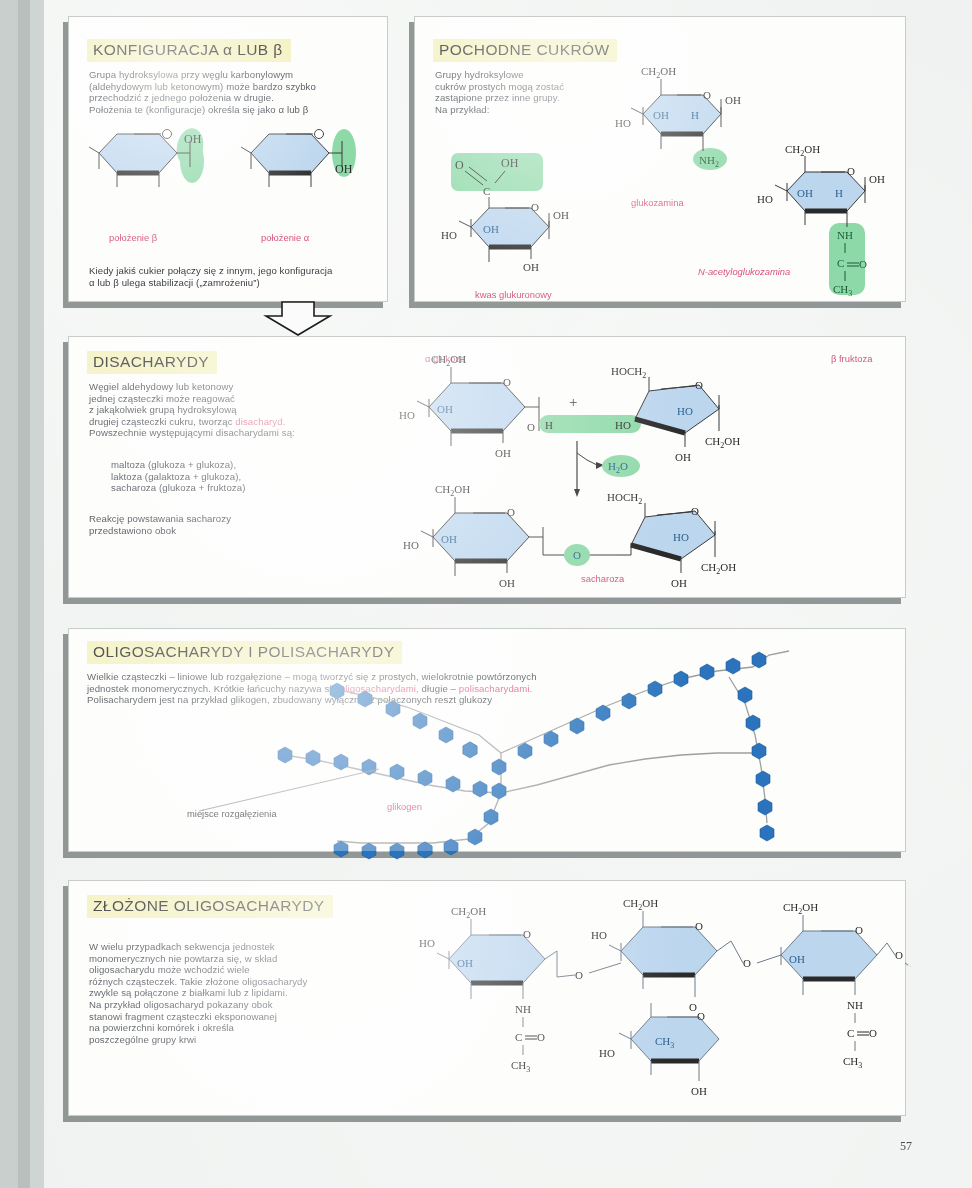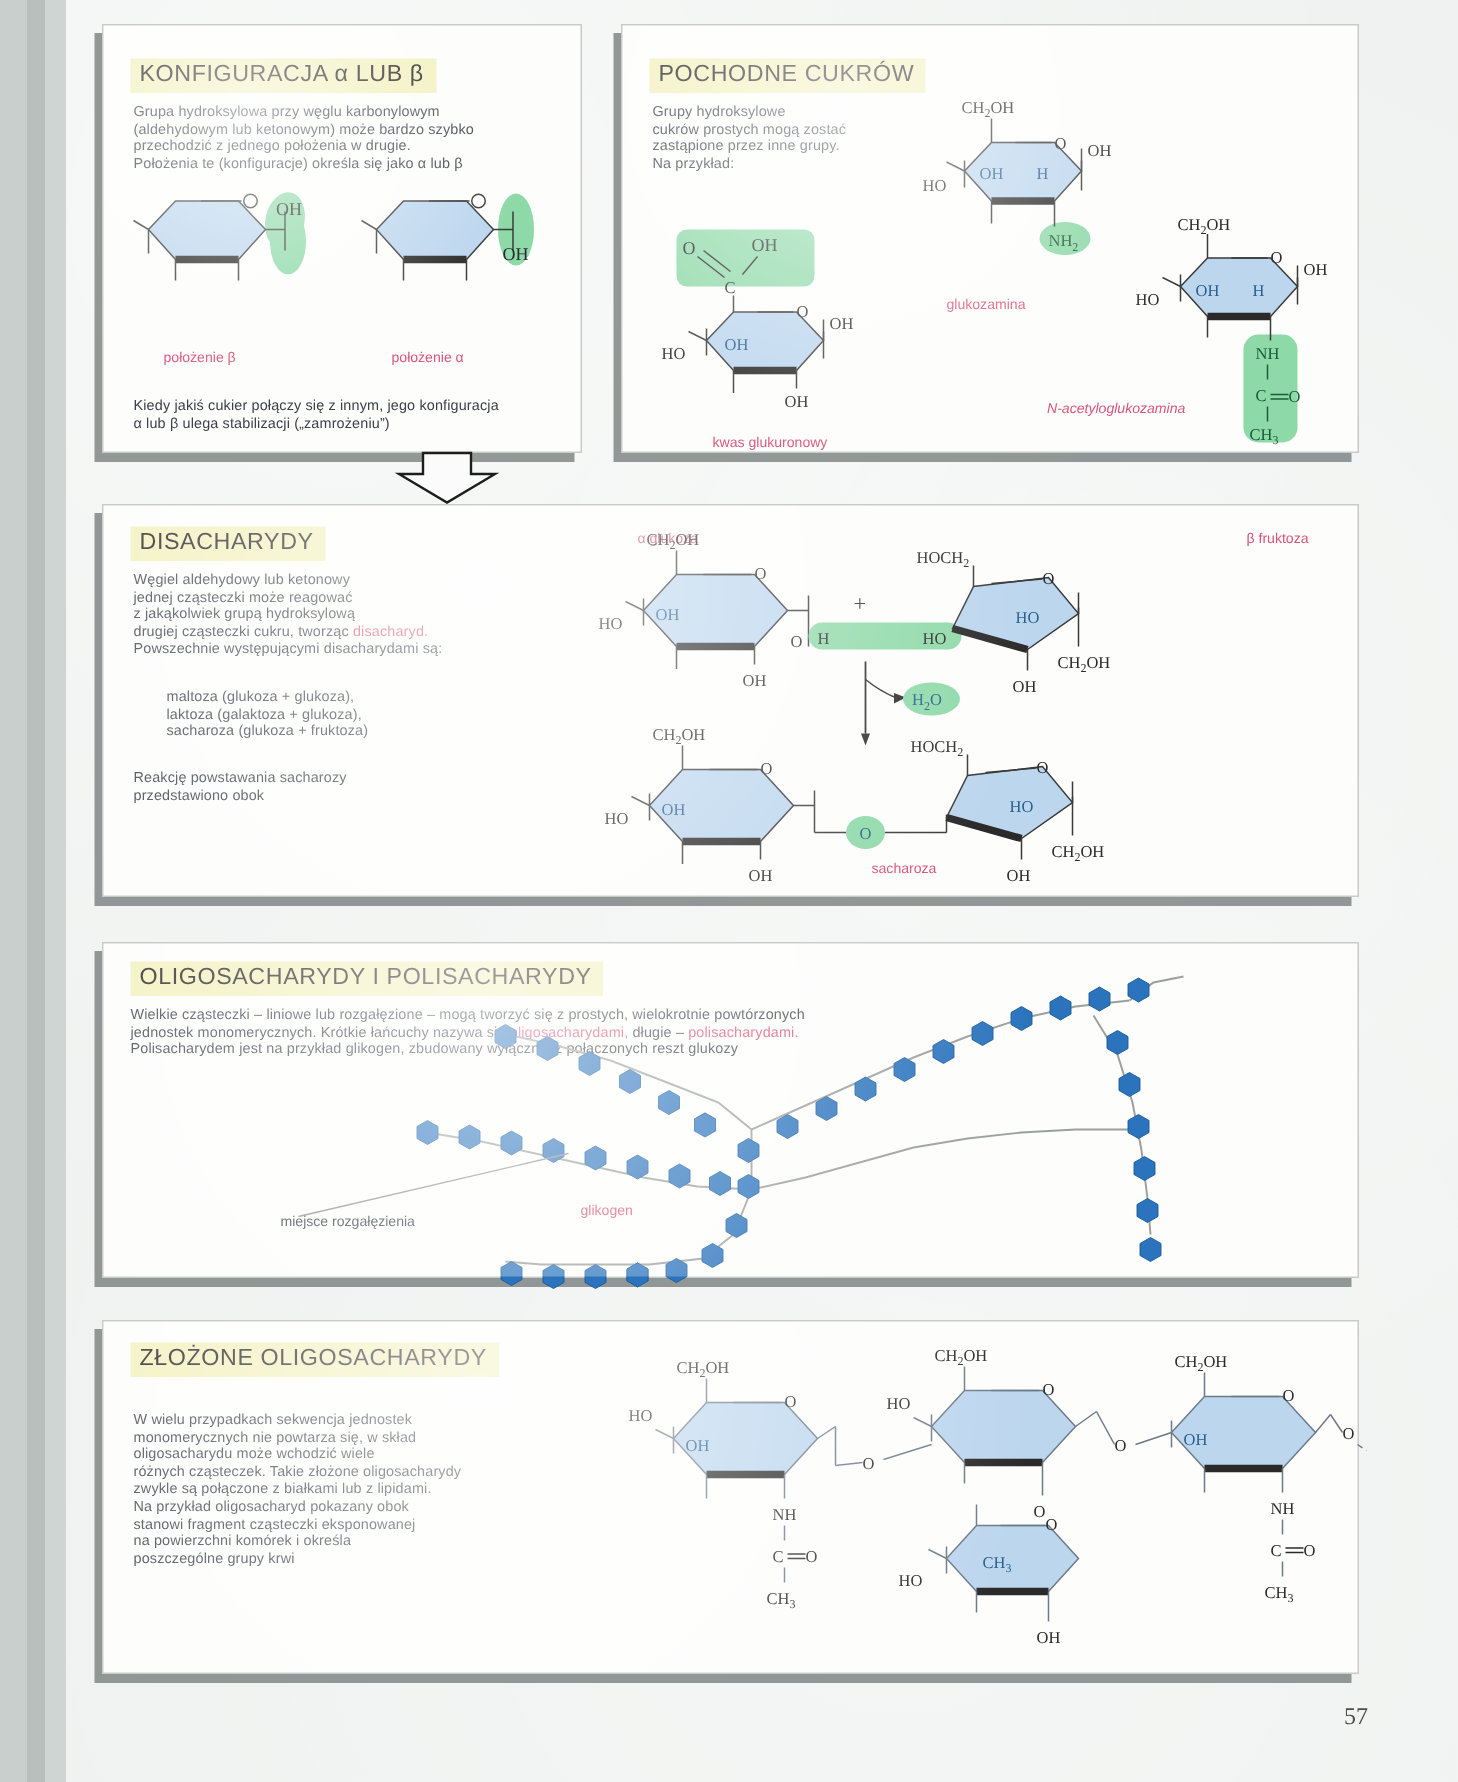--- a/index.html
+++ b/index.html
@@ -65,21 +65,21 @@
   .cap{
     position:absolute;
     font-size:9.4px;
     color:#d8547e;
     white-space:nowrap;
   }
   .cap.it{ font-style:italic; }
   .pagenum{
     position:absolute; right:60px; bottom:34px;
     font-family:"Liberation Serif", serif;
-    font-size:16px; color:#4a4f4c;
+    font-size:12px; color:#4a4f4c;
   }
   svg{ overflow:visible; display:block; }
   .svgwrap{ position:absolute; }
 </style>
 </head>
 <body>
 
 <div id="scan"></div>
 <div id="paper"></div>
 

